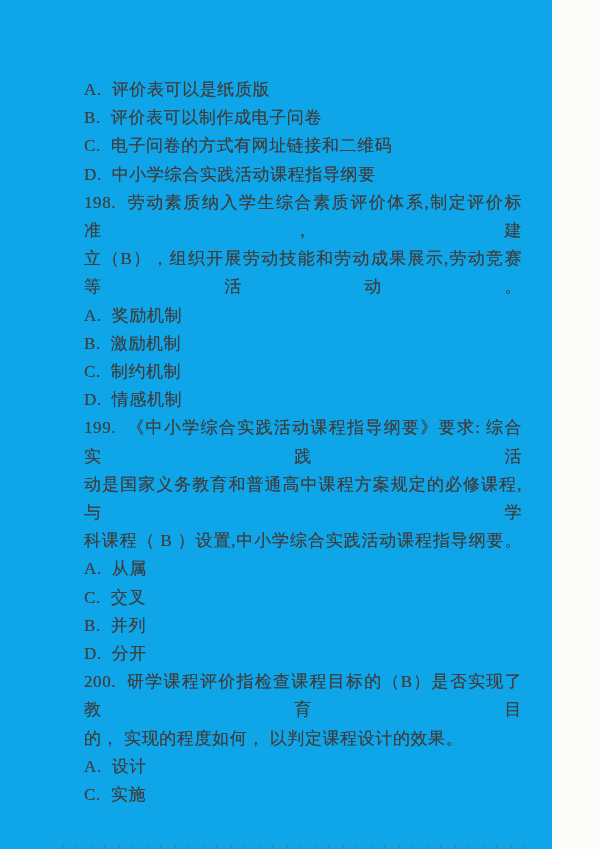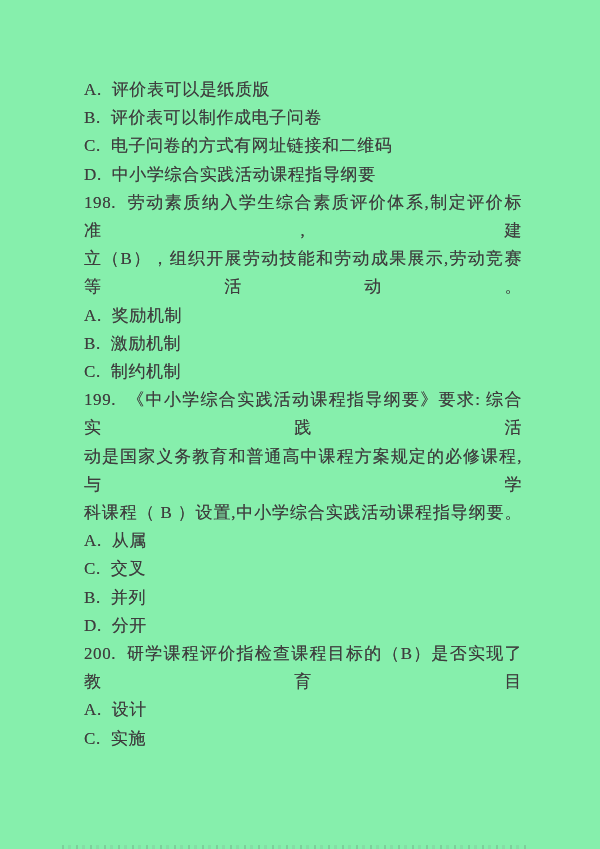--- a/index.html
+++ b/index.html
@@ -2,23 +2,23 @@
 <html><head>
 <meta charset="utf-8">
 <style>
   html, body {
     margin: 0;
     padding: 0;
     background: #fbfbfa;
   }
   .page {
     position: relative;
-    width: 600px;
+    width: 552px;
     height: 849px;
-    background: #86efac;
+    background: #0ea5e9;
     overflow: hidden;
     font-family: "Liberation Serif", "DejaVu Serif", serif;
     color: #3e3e3e;
   }
   .text-block {
     position: absolute;
     top: 76px;
     left: 84px;
     width: 438px;
     font-size: 17px;
@@ -61,25 +61,27 @@
   <div class="text-block" id="text-block">
       <div class="line option-line"><span class="opt-label">A.</span><span class="opt-text">评价表可以是纸质版</span></div>
       <div class="line option-line"><span class="opt-label">B.</span><span class="opt-text">评价表可以制作成电子问卷</span></div>
       <div class="line option-line"><span class="opt-label">C.</span><span class="opt-text">电子问卷的方式有网址链接和二维码</span></div>
       <div class="line option-line"><span class="opt-label">D.</span><span class="opt-text">中小学综合实践活动课程指导纲要</span></div>
       <div class="line stem-line j">198.  劳动素质纳入学生综合素质评价体系,制定评价标准,建</div>
       <div class="line stem-line j">立（B），组织开展劳动技能和劳动成果展示,劳动竞赛等活动。</div>
       <div class="line option-line"><span class="opt-label">A.</span><span class="opt-text">奖励机制</span></div>
       <div class="line option-line"><span class="opt-label">B.</span><span class="opt-text">激励机制</span></div>
       <div class="line option-line"><span class="opt-label">C.</span><span class="opt-text">制约机制</span></div>
+      <div class="line option-line"><span class="opt-label">D.</span><span class="opt-text">情感机制</span></div>
       <div class="line stem-line j">199.  《中小学综合实践活动课程指导纲要》要求: 综合实践活</div>
       <div class="line stem-line j">动是国家义务教育和普通高中课程方案规定的必修课程,与学</div>
       <div class="line stem-line j">科课程（ B ）设置,中小学综合实践活动课程指导纲要。</div>
       <div class="line option-line"><span class="opt-label">A.</span><span class="opt-text">从属</span></div>
       <div class="line option-line"><span class="opt-label">C.</span><span class="opt-text">交叉</span></div>
       <div class="line option-line"><span class="opt-label">B.</span><span class="opt-text">并列</span></div>
       <div class="line option-line"><span class="opt-label">D.</span><span class="opt-text">分开</span></div>
       <div class="line stem-line j">200.  研学课程评价指检查课程目标的（B）是否实现了教育目</div>
+      <div class="line stem-line">的， 实现的程度如何， 以判定课程设计的效果。</div>
       <div class="line option-line"><span class="opt-label">A.</span><span class="opt-text">设计</span></div>
       <div class="line option-line"><span class="opt-label">C.</span><span class="opt-text">实施</span></div>
     </div>
   <div class="cutoff-strip"></div>
 </div>
 
 </body></html>

